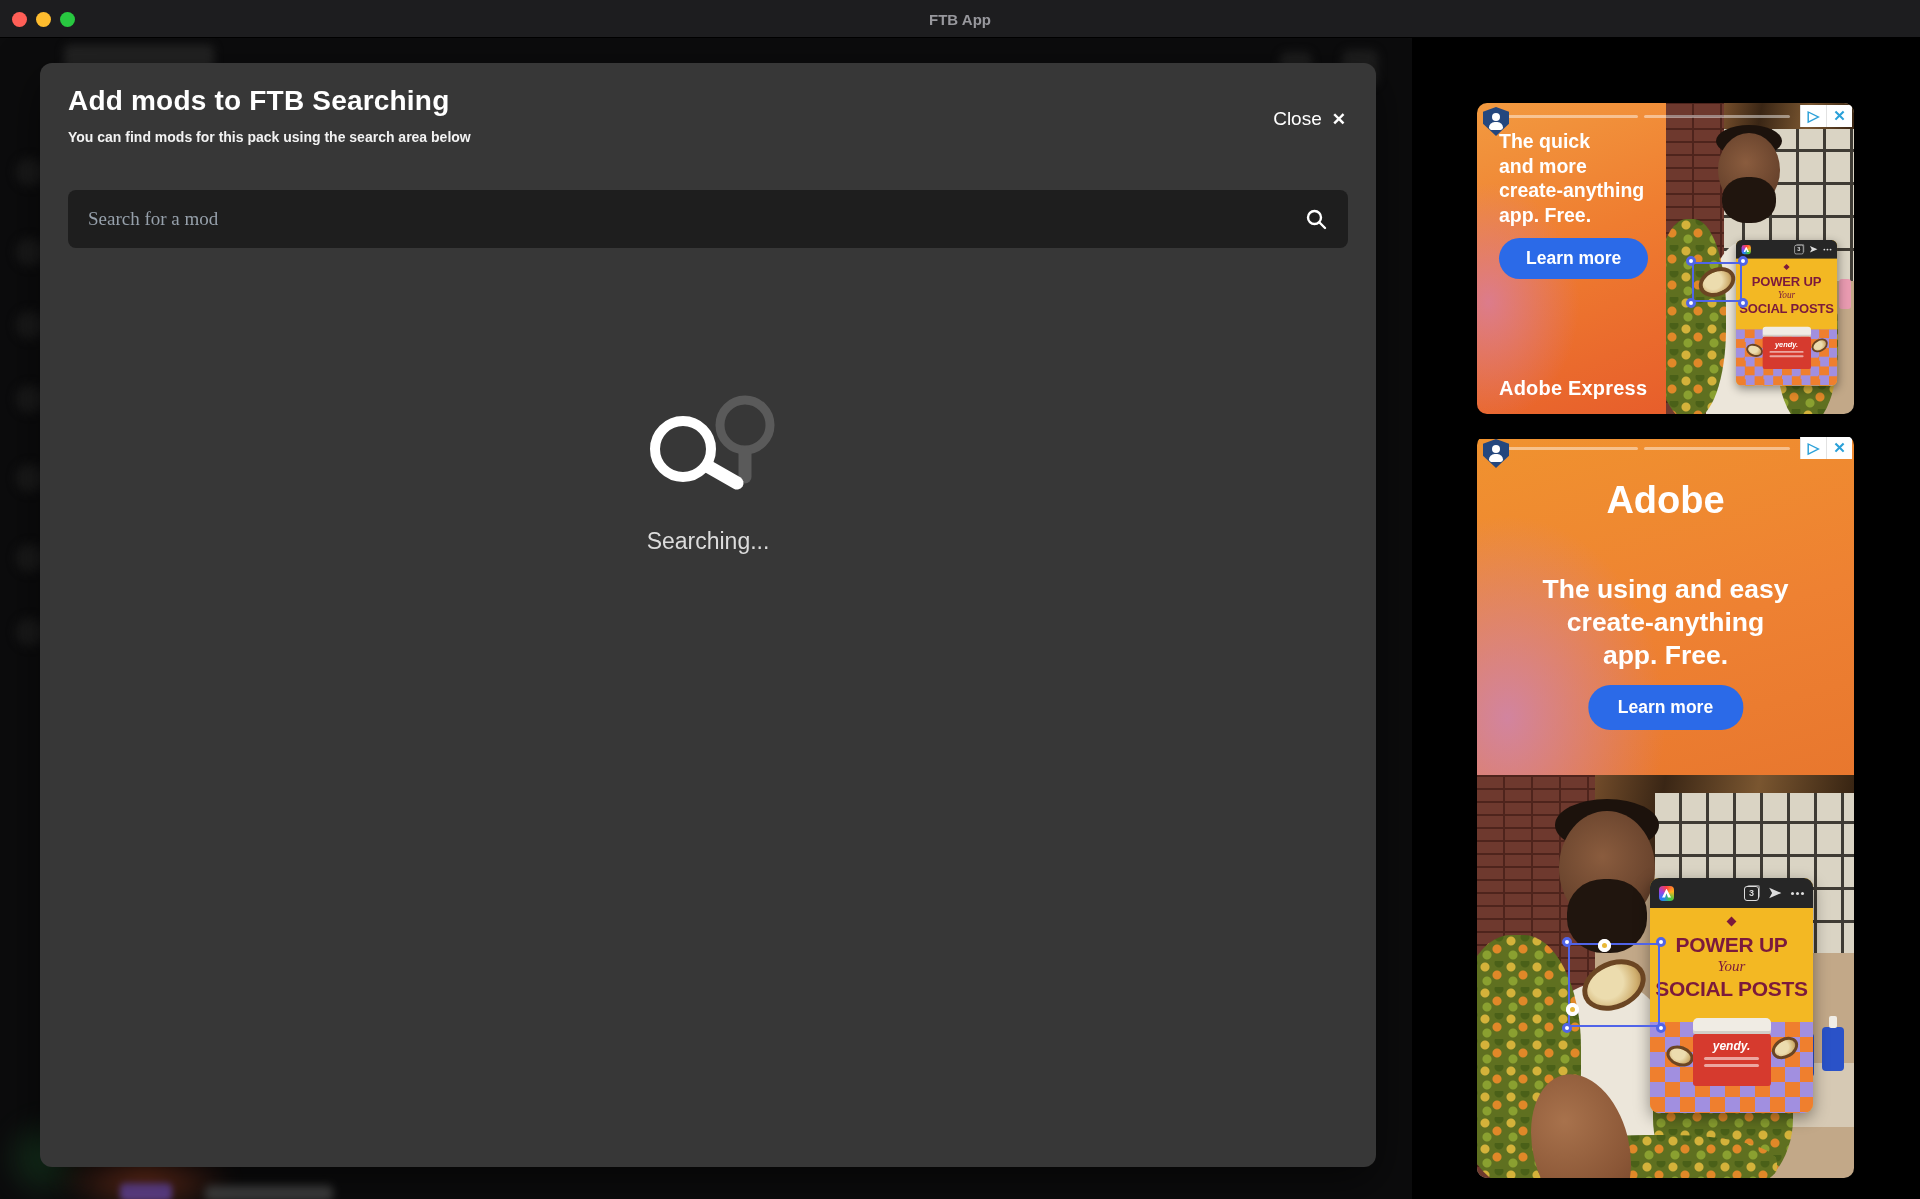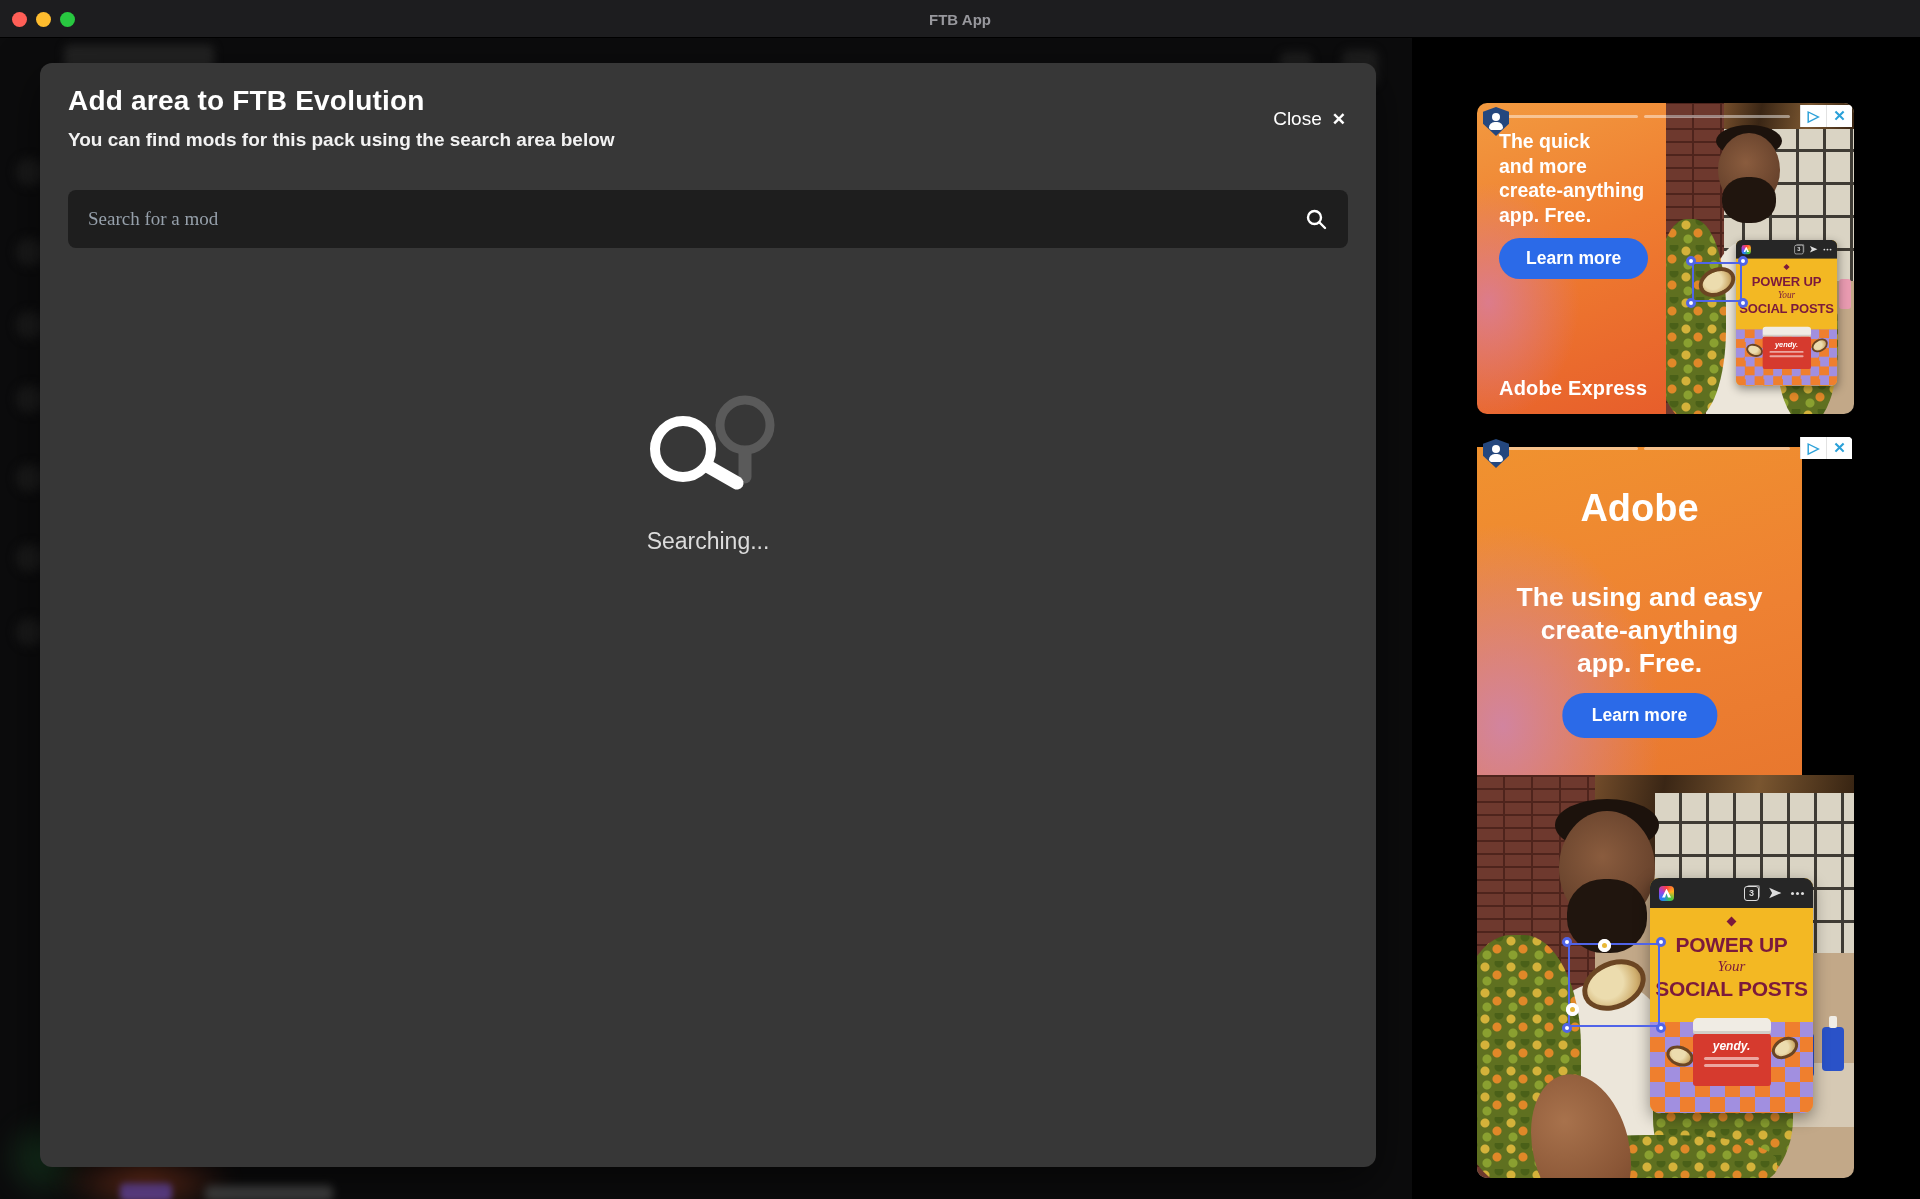--- a/index.html
+++ b/index.html
@@ -43,21 +43,21 @@
 
   .ad-rail { position:absolute; left:1412px; top:38px; right:0; bottom:0; background:#000; }
 
   
   .modal { position:absolute; left:40px; top:63px; width:1336px; height:1104px;
            background:#373737; border-radius:12px; z-index:40;
            box-shadow:0 14px 46px rgba(0,0,0,.55); }
   .modal-title { position:absolute; left:28px; top:22px; color:#fff;
                  font-size:28px; font-weight:800; letter-spacing:.2px; }
   .modal-subtitle { position:absolute; left:28px; top:66px; color:#f2f2f2;
-                    font-size:19px; font-weight:700; }
+                    font-size:14px; font-weight:700; }
   .modal-close { position:absolute; right:30px; top:45px; background:none; border:none;
                  color:#fff; font-size:19px; cursor:pointer; display:flex;
                  align-items:center; gap:10px; font-family:inherit; }
   .modal-close .x { font-size:17px; font-weight:700; }
   .searchbar { position:absolute; left:28px; right:28px; top:127px; height:58px;
                background:#1e1e1e; border-radius:8px; display:flex; align-items:center; }
   .searchbar input { flex:1; background:transparent; border:none; outline:none;
                padding:0 20px; color:#e8e8e8; font-size:19px; font-family:Liberation Serif, serif; }
   .searchbar input::placeholder { color:#96a0ab; opacity:1; }
   .searchbar .sicon { width:24px; height:24px; margin-right:20px; flex:0 0 auto; cursor:pointer; }
@@ -219,21 +219,21 @@
              border:5px solid #6b4522; transform:translate(-50%,-50%) rotate(-24deg);
              background:radial-gradient(circle at 40% 35%, #ecdcae 0 40%, #cfae6e 72%, #9a6f3a 100%); }
   .sel1 .sel-nut { width:38px; height:28px; border-width:4px; }
   .sel2 .sel-nut { width:66px; height:48px; }
   .flower { position:absolute; width:13px; height:13px; border-radius:50%; background:#fff;
             box-shadow:inset 0 0 0 3px #fff; z-index:7; }
   .flower::after { content:""; position:absolute; left:4px; top:4px; width:5px; height:5px;
             border-radius:50%; background:#e8b838; }
 
   
-  .ad2-grad { position:absolute; left:0; top:12px; width:325px; height:340px;
+  .ad2-grad { position:absolute; left:0; top:4px; width:377px; height:340px;
         background:
           radial-gradient(220px 280px at 8% 82%, rgba(205,133,178,.85), transparent 72%),
           linear-gradient(165deg,#f0922f 0%,#ee8132 55%,#e8772e 100%); }
   .ad2-brand { position:absolute; left:0; right:0; top:40px; text-align:center;
         color:#fff; font-size:38px; line-height:43px; font-weight:800; }
   .ad2-headline { position:absolute; left:0; right:0; top:134px; text-align:center;
         color:#fff; font-size:26.5px; line-height:33px; font-weight:700; }
   .ad2-cta { position:absolute; left:50%; transform:translateX(-50%); top:246px;
         font-size:17.5px; padding:12px 30px; }
 </style>
@@ -448,21 +448,21 @@
       <span class="ph-head"></span>
         <span class="ph-body"></span>
     </div>
     <div class="adchips">
       <span class="chip">▷</span>
       <span class="chip">✕</span>
     </div>
   </div>
 
   <div class="modal">
-    <div class="modal-title">Add area to FTB Evolution</div>
+    <div class="modal-title">Add mods to FTB Searching</div>
     <div class="modal-subtitle">You can find mods for this pack using the search area below</div>
     <button class="modal-close">
       <span>Close</span>
       <span class="x">✕</span>
     </button>
 
     <div class="searchbar">
       <input type="text" placeholder="Search for a mod" style="">
       <svg class="sicon" viewBox="0 0 24 24" fill="none" stroke="#ffffff" stroke-width="2.4" stroke-linecap="round">
         <circle cx="10.5" cy="10.5" r="6.5"></circle>

